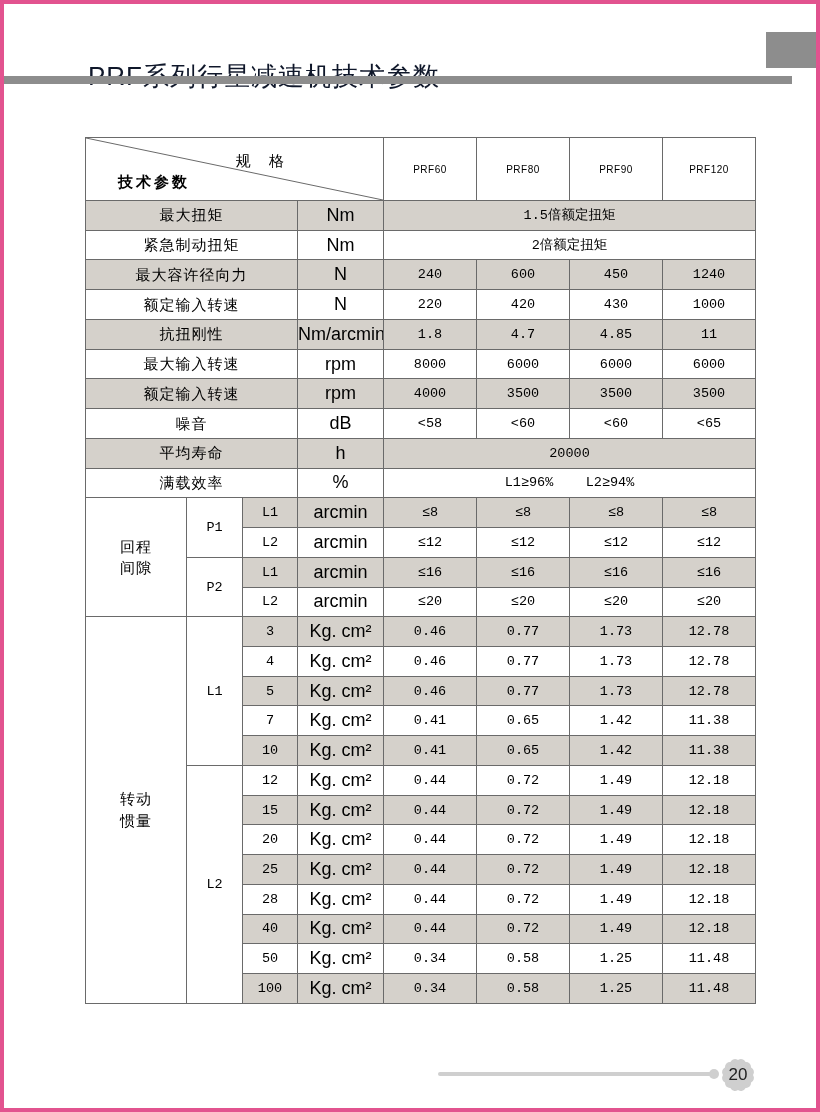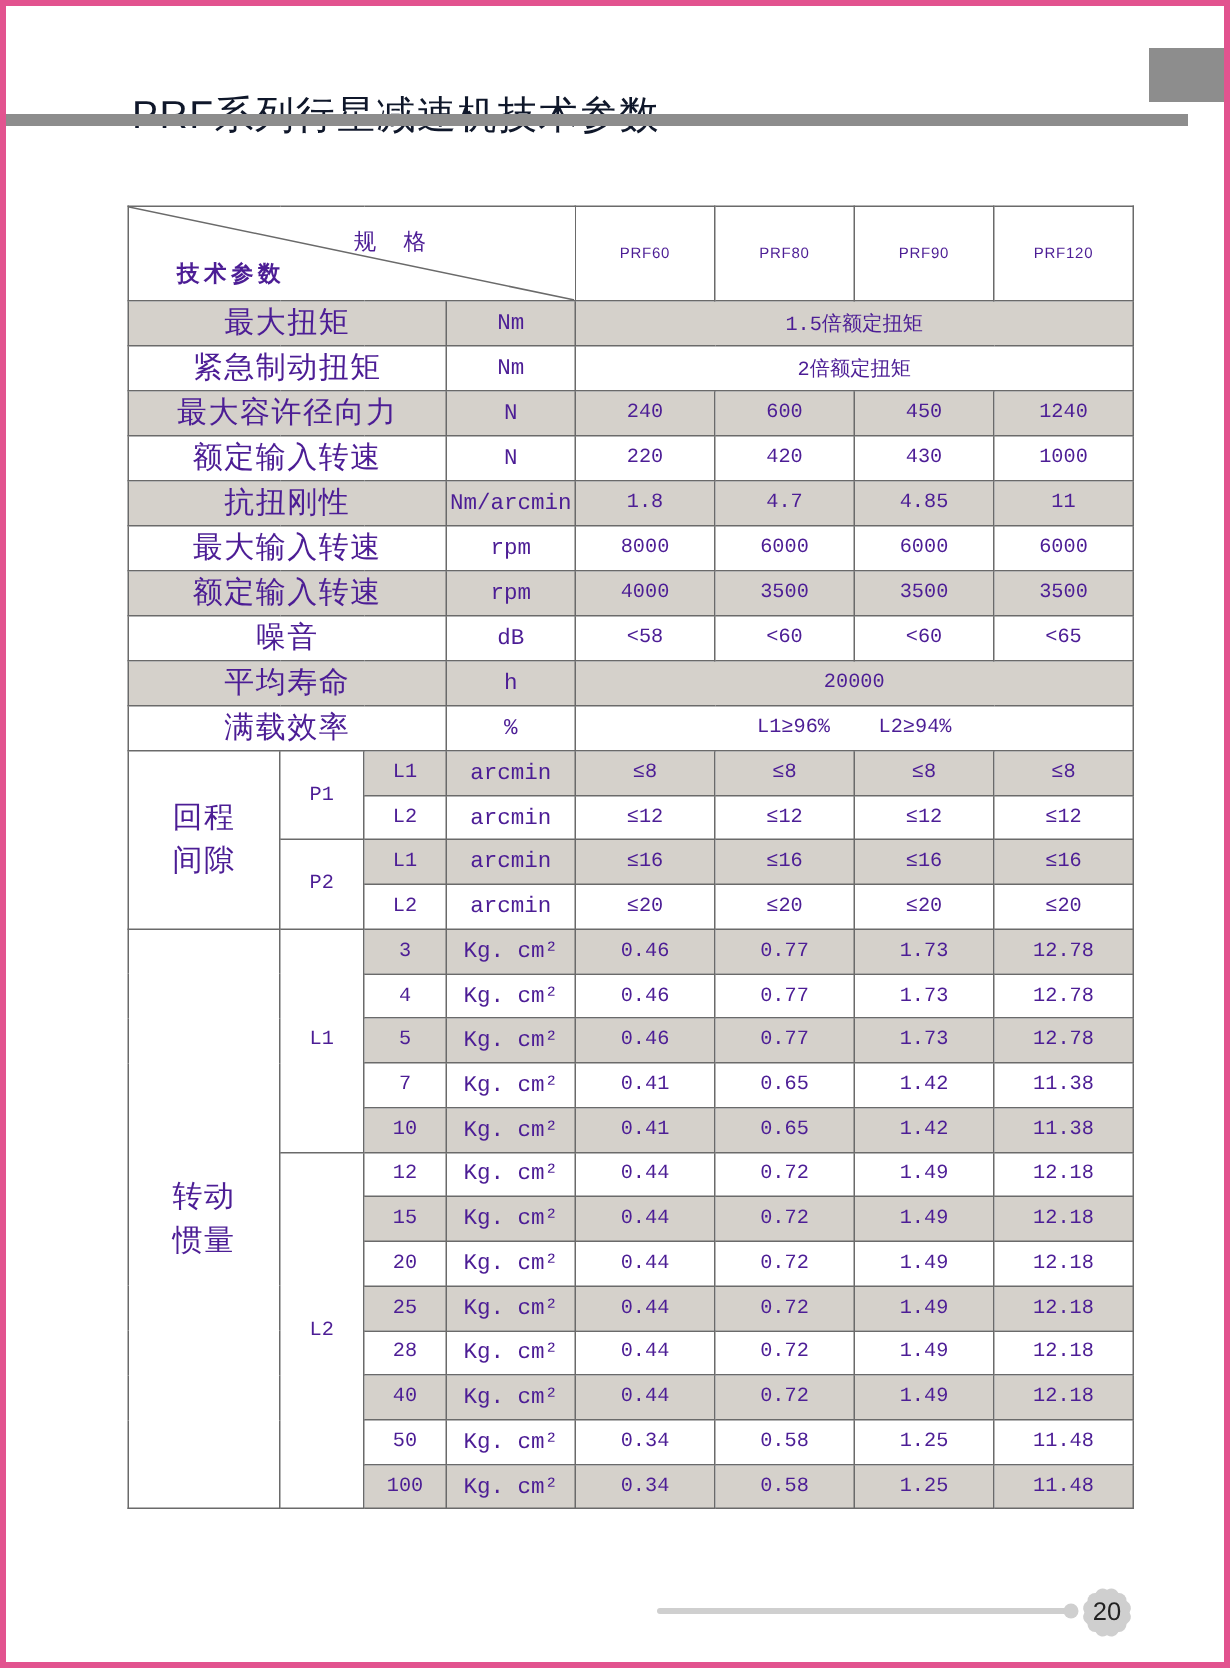--- a/index.html
+++ b/index.html
@@ -19,33 +19,33 @@
     position:absolute; left:766px; top:32px; width:54px; height:36px; background:#8d8d8d;
   }
   .title-bar {
     position:absolute; left:4px; top:76px; width:788px; height:8px; background:#8d8d8d;
   }
 
   
   table.spec {
     position:absolute; left:85px; top:137px; width:670px;
     border-collapse:collapse; table-layout:fixed;
-    color:#4c1d95;
+    color:#000000;
   }
   table.spec td {
     border:1px solid #6a6a6a; text-align:center; vertical-align:middle;
     padding:0; overflow:hidden;
   }
   thead tr { height:63px; }
   tbody tr { height:29.74px; }
   td.gray { background:#d5d1cb; }
   td.wh   { background:#ffffff; }
-  td.lbl  { font-size:20px; letter-spacing:1px; white-space:pre-line; line-height:1.45; }
+  td.lbl  { font-size:15px; letter-spacing:1px; white-space:pre-line; line-height:1.45; }
   td.sub  { font-family:"Liberation Mono", monospace; font-size:13.5px; }
-  td.unit { font-family:Liberation Mono, monospace; font-size:15px; white-space:pre; }
+  td.unit { font-family:Liberation Sans, sans-serif; font-size:18px; white-space:pre; }
   td.val  { font-family:"Liberation Mono", monospace; font-size:13.5px; white-space:pre; }
   td.model{ font-size:10px; letter-spacing:0.5px; background:#fff; }
 
   td.corner { position:relative; background:#fff; }
   .corner-svg { position:absolute; inset:0; width:100%; height:100%; }
   .corner-top {
     position:absolute; top:14px; right:92px; font-size:15px; letter-spacing:7px;
   }
   .corner-bottom {
     position:absolute; left:32px; bottom:8px; font-size:15px; letter-spacing:3px;font-weight:bold;

